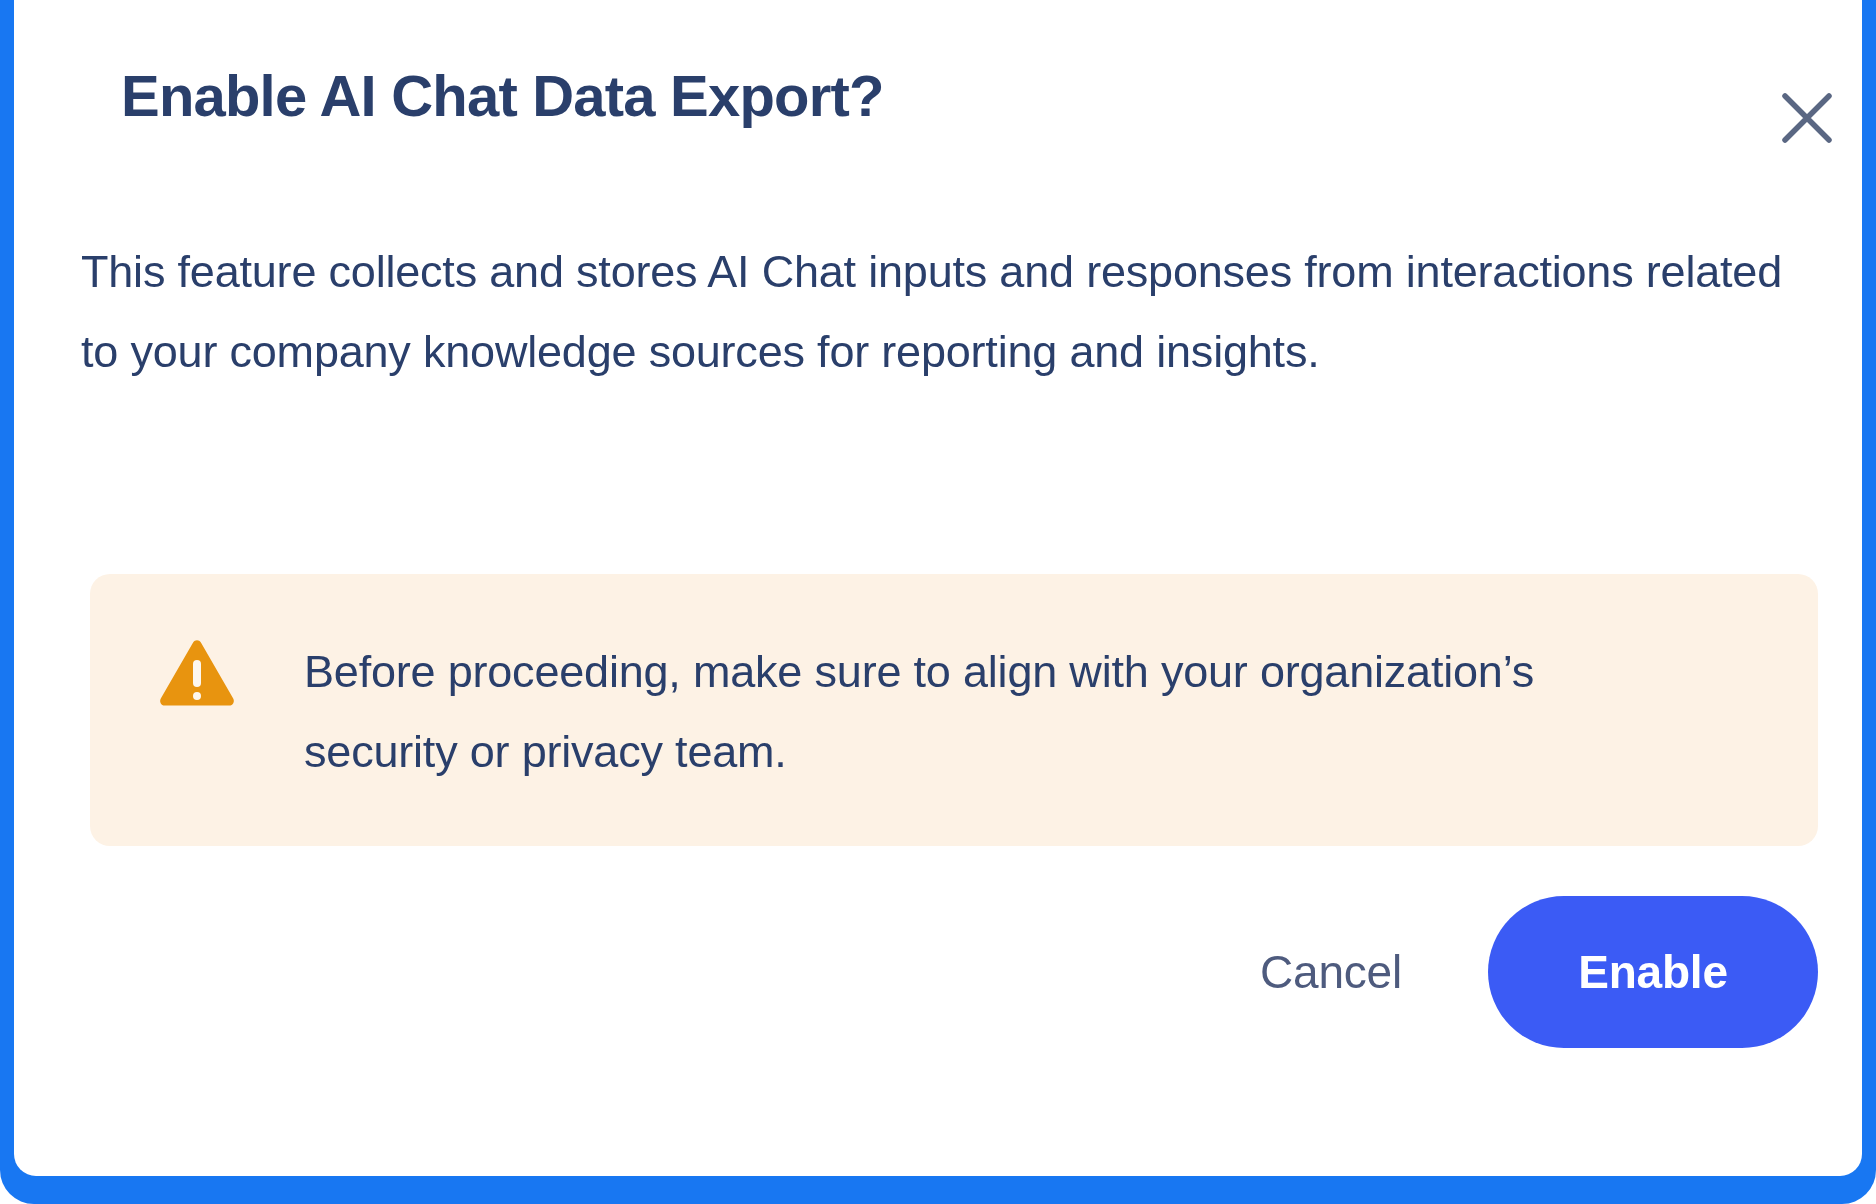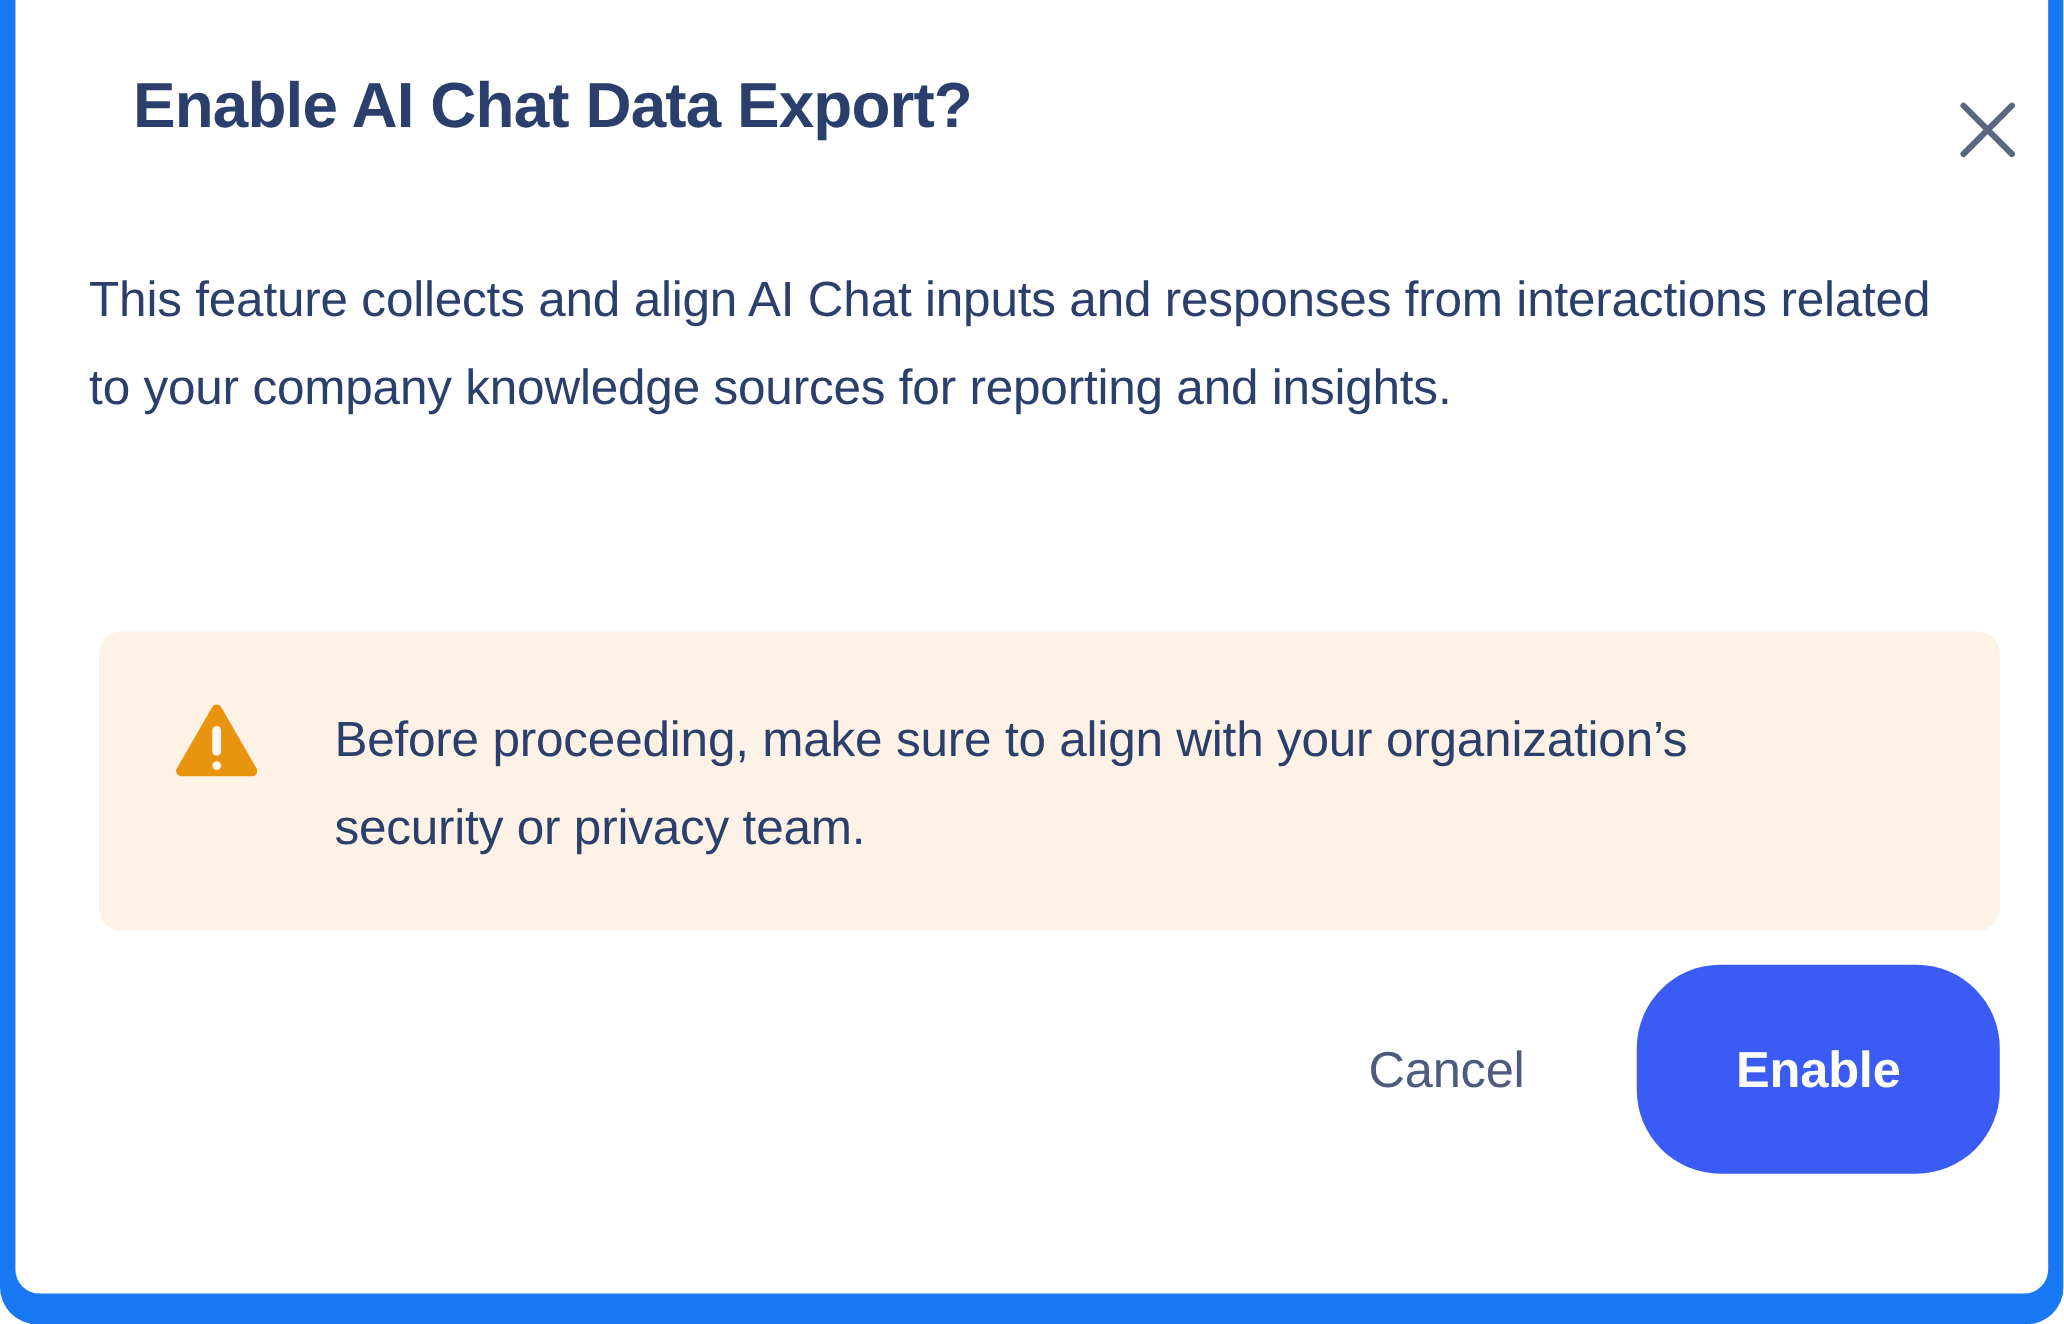--- a/index.html
+++ b/index.html
@@ -120,41 +120,41 @@
   
   .dlg-footer {
     position: absolute;
     left: 0;
     top: 888px;
     width: 1804px;
     height: 168px;
     display: flex;
     align-items: center;
     justify-content: flex-end;
-    gap: 16px;
+    gap: 0;
   }
 
   .btn-cancel {
     height: 96px;
     padding: 0 44px;
     background: transparent;
     border: none;
     border-radius: 48px;
     font-family: inherit;
     font-size: 46px;
     font-weight: 400;
     letter-spacing: -0.2px;
     color: #4E5B7E;
     cursor: pointer;
     margin-right: 42px;
   }
 
   .btn-enable {
     width: 330px;
-    height: 190px;
+    height: 152px;
     background: #3B5BF5;
     border: none;
     border-radius: 76px;
     font-family: inherit;
     font-size: 46px;
     font-weight: 700;
     letter-spacing: -0.2px;
     color: #FFFFFF;
     cursor: pointer;
   }
@@ -172,21 +172,21 @@
 
       <button class="close-btn" aria-label="Close">
         <span>
           <svg width="52" height="52" viewBox="0 0 52 52" aria-hidden="true">
             <path d="M4 4 L48 48 M48 4 L4 48" stroke="#5A6783" stroke-width="5.5" stroke-linecap="round" fill="none"></path>
           </svg>
         </span>
       </button>
     </div>
 
-    <p class="dlg-body">This feature collects and align AI Chat inputs and responses from interactions related to your company knowledge sources for reporting and insights.</p>
+    <p class="dlg-body">This feature collects and stores AI Chat inputs and responses from interactions related to your company knowledge sources for reporting and insights.</p>
 
     <div class="warn-banner">
 
       <span class="warn-icon">
         <svg width="78" height="72" viewBox="0 0 78 72" aria-hidden="true">
           <path d="M35.1 4.6 C36.9 1.6 41.1 1.6 42.9 4.6 L75.2 60.5
                    C77.0 63.6 74.9 67.6 71.3 67.6 L6.7 67.6
                    C3.1 67.6 1.0 63.6 2.8 60.5 Z" fill="#E8940F"></path>
           <rect x="35" y="22" width="8" height="27" rx="4" fill="#FDF7EF"></rect>
           <rect x="35" y="54" width="8" height="8" rx="4" fill="#FDF7EF"></rect>

